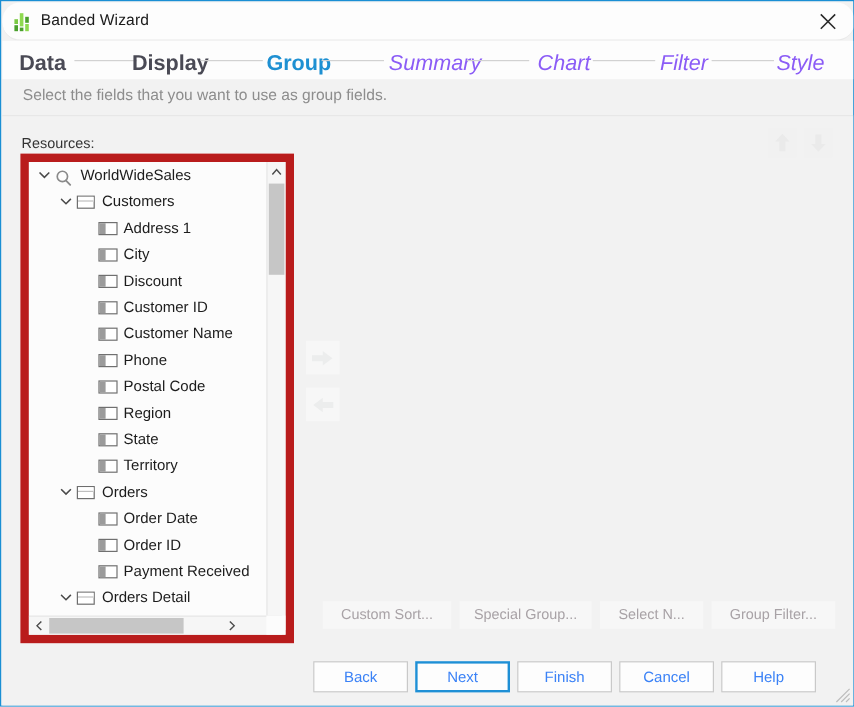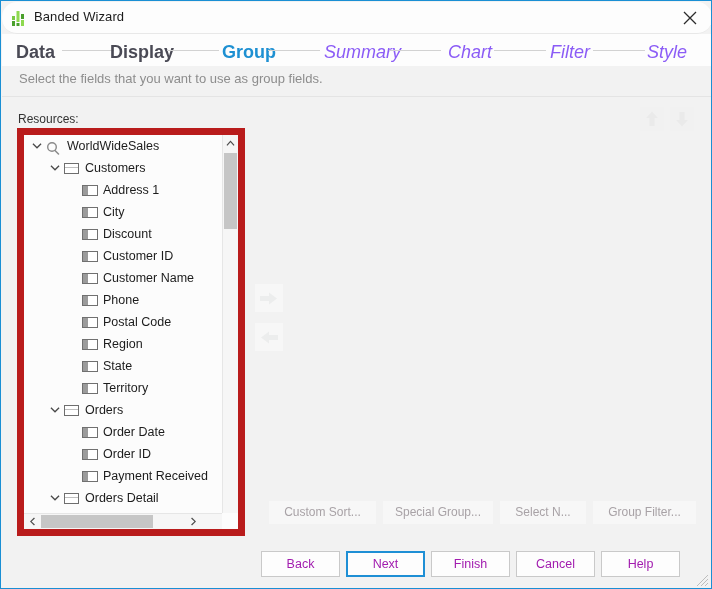--- a/index.html
+++ b/index.html
@@ -325,21 +325,21 @@
   
   .fbtn {
     position: absolute;
     top: 550px;
     width: 79px; height: 26px;
     line-height: 24px;
     background: #fdfdfd;
     border: 1px solid #c9c9c9;
     box-sizing: border-box;
     font-size: 12.5px;
-    color: #a21caf;
+    color: #3b82f6;
     text-align: center;
     cursor: default;
   }
   .fbtn.focus {
     border: 2px solid #1e8fd5;
     line-height: 22px;
   }
   .fb0 { left: 260px; }
   .fb1 { left: 345px; }
   .fb2 { left: 430px; }

